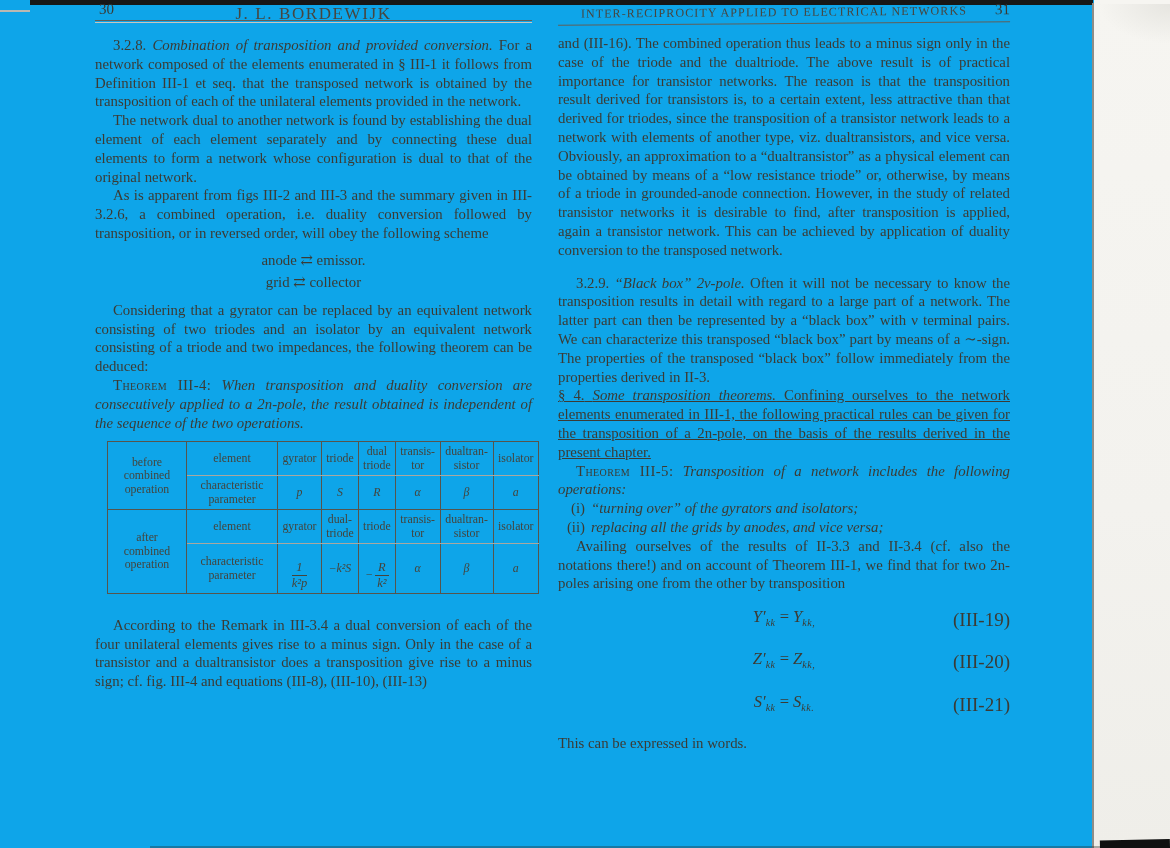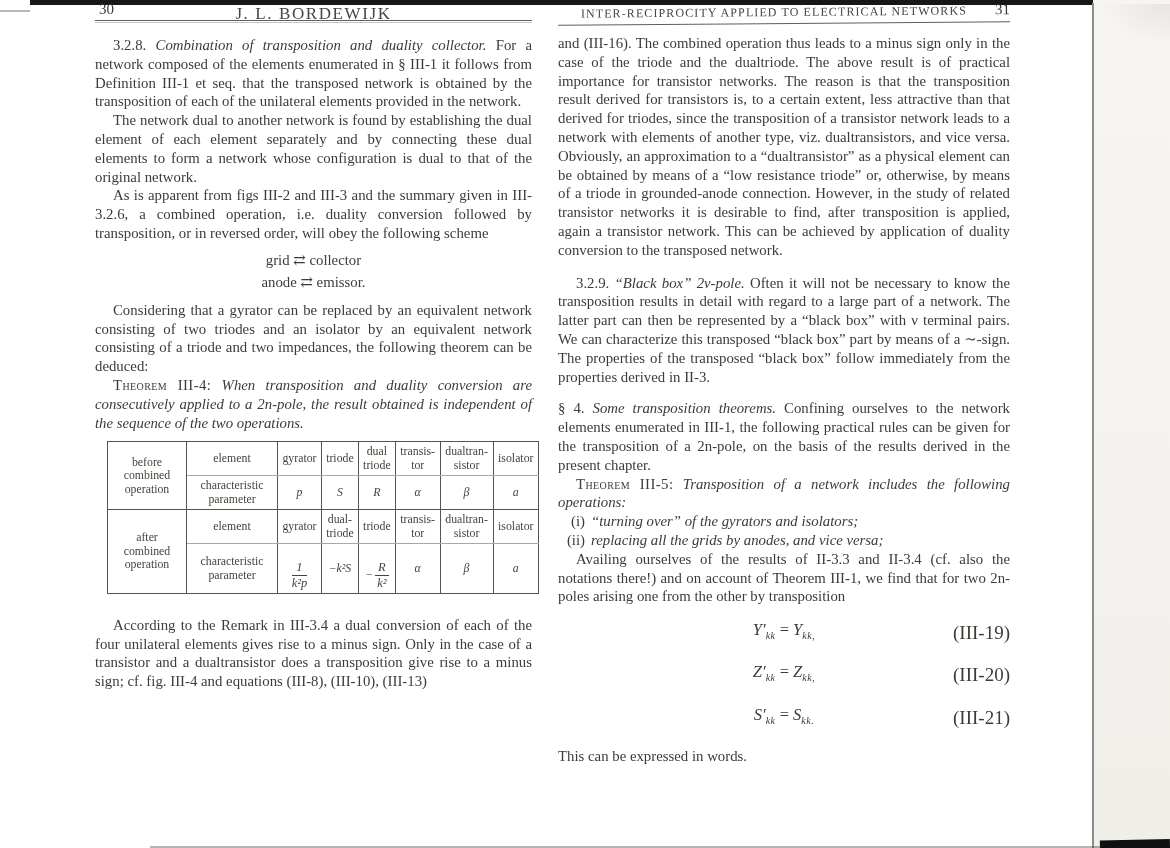--- a/index.html
+++ b/index.html
@@ -1,16 +1,16 @@
 <!DOCTYPE html>
 <html><head>
 <meta charset="utf-8">
 <style>
   html,body{margin:0;padding:0;background:#d8d7d2;}
-  .scan{position:relative;width:1170px;height:848px;background:#ffffff;
+  .scan{position:relative;width:1170px;height:848px;background:#0ea5e9;
         font-family:"Liberation Serif","DejaVu Serif",serif;color:#3c3b34;overflow:hidden;}
   
   .top-strip{position:absolute;left:30px;top:0;width:1063px;height:5px;background:#171717;}
   .left-notch{position:absolute;left:0;top:10px;width:30px;height:2px;background:#b9b8b2;}
   .page-edge-line{position:absolute;left:1092px;top:3px;width:2px;height:845px;background:#8e8d87;}
   .right-margin{position:absolute;left:1094px;top:0;width:76px;height:848px;
         background:linear-gradient(180deg,#f6f5f1 0%,#f3f2ee 60%,#efeee9 100%);}
   .right-curl{position:absolute;left:1098px;top:4px;width:72px;height:40px;
         background:radial-gradient(ellipse at 100% 0%,#e6e5e0 0%,rgba(246,245,241,0) 70%);}
   .bottom-shadow{position:absolute;left:150px;top:846px;width:1020px;height:2px;background:rgba(40,40,38,.35);}
@@ -51,21 +51,21 @@
   .fsign{font-style:italic;margin-right:2px;}
   
   .listitem{text-align:left;}
   .li-num{display:inline-block;width:27px;text-align:right;margin-right:6px;font-style:normal;}
   
   .eqblock{margin-top:14px;}
   .eqrow{position:relative;text-align:center;font-size:16.5px;margin:11px 0 21px;}
   .eqrow i{font-style:italic;}
   .eqrow sub{font-size:10px;font-style:italic;letter-spacing:.5px;}
   .eqlabel{position:absolute;right:0;top:2px;font-size:19px;font-style:normal;}
-  .sp{margin-top:13px;}
+  .sp{text-decoration:underline;}
   .spl{margin-top:14px;}
 </style>
 </head>
 <body>
 
 <div class="scan">
 
   <div class="top-strip"></div>
   <div class="left-notch"></div>
   <div class="right-margin"></div>
@@ -80,29 +80,29 @@
   </div>
 
   <div class="rp-head">
     <span class="rp-runhead">INTER-RECIPROCITY APPLIED TO ELECTRICAL NETWORKS</span>
     <span class="pageno">31</span>
   </div>
 
   <div class="col col-left">
     <p class="indent">
       <span>3.2.8.</span>
-      <span class="it">Combination of transposition and duality collector.</span>
+      <span class="it">Combination of transposition and provided conversion.</span>
       <span>For a network composed of the elements enumerated in § III-1 it follows from Definition III-1 et seq. that the transposed network is obtained by the transposition of each of the unilateral elements provided in the network.</span>
     </p>
     <p class="indent">The network dual to another network is found by establishing the dual element of each element separately and by connecting these dual elements to form a network whose configuration is dual to that of the original network.</p>
     <p class="indent">As is apparent from figs III-2 and III-3 and the summary given in III-3.2.6, a combined operation, i.e. duality conversion followed by transposition, or in reversed order, will obey the following scheme</p>
 
     <div class="scheme">
+      <div>anode ⇄ emissor.</div>
       <div>grid ⇄ collector</div>
-      <div>anode ⇄ emissor.</div>
     </div>
 
     <p class="indent">Considering that a gyrator can be replaced by an equivalent network consisting of two triodes and an isolator by an equivalent network consisting of a triode and two impedances, the following theorem can be deduced:</p>
     <p class="indent">
       <span class="sc">Theorem III-4:</span>
       <span class="it">When transposition and duality conversion are consecutively applied to a 2n-pole, the result obtained is independent of the sequence of the two operations.</span>
     </p>
 
     <table class="optable">
       <tbody>

